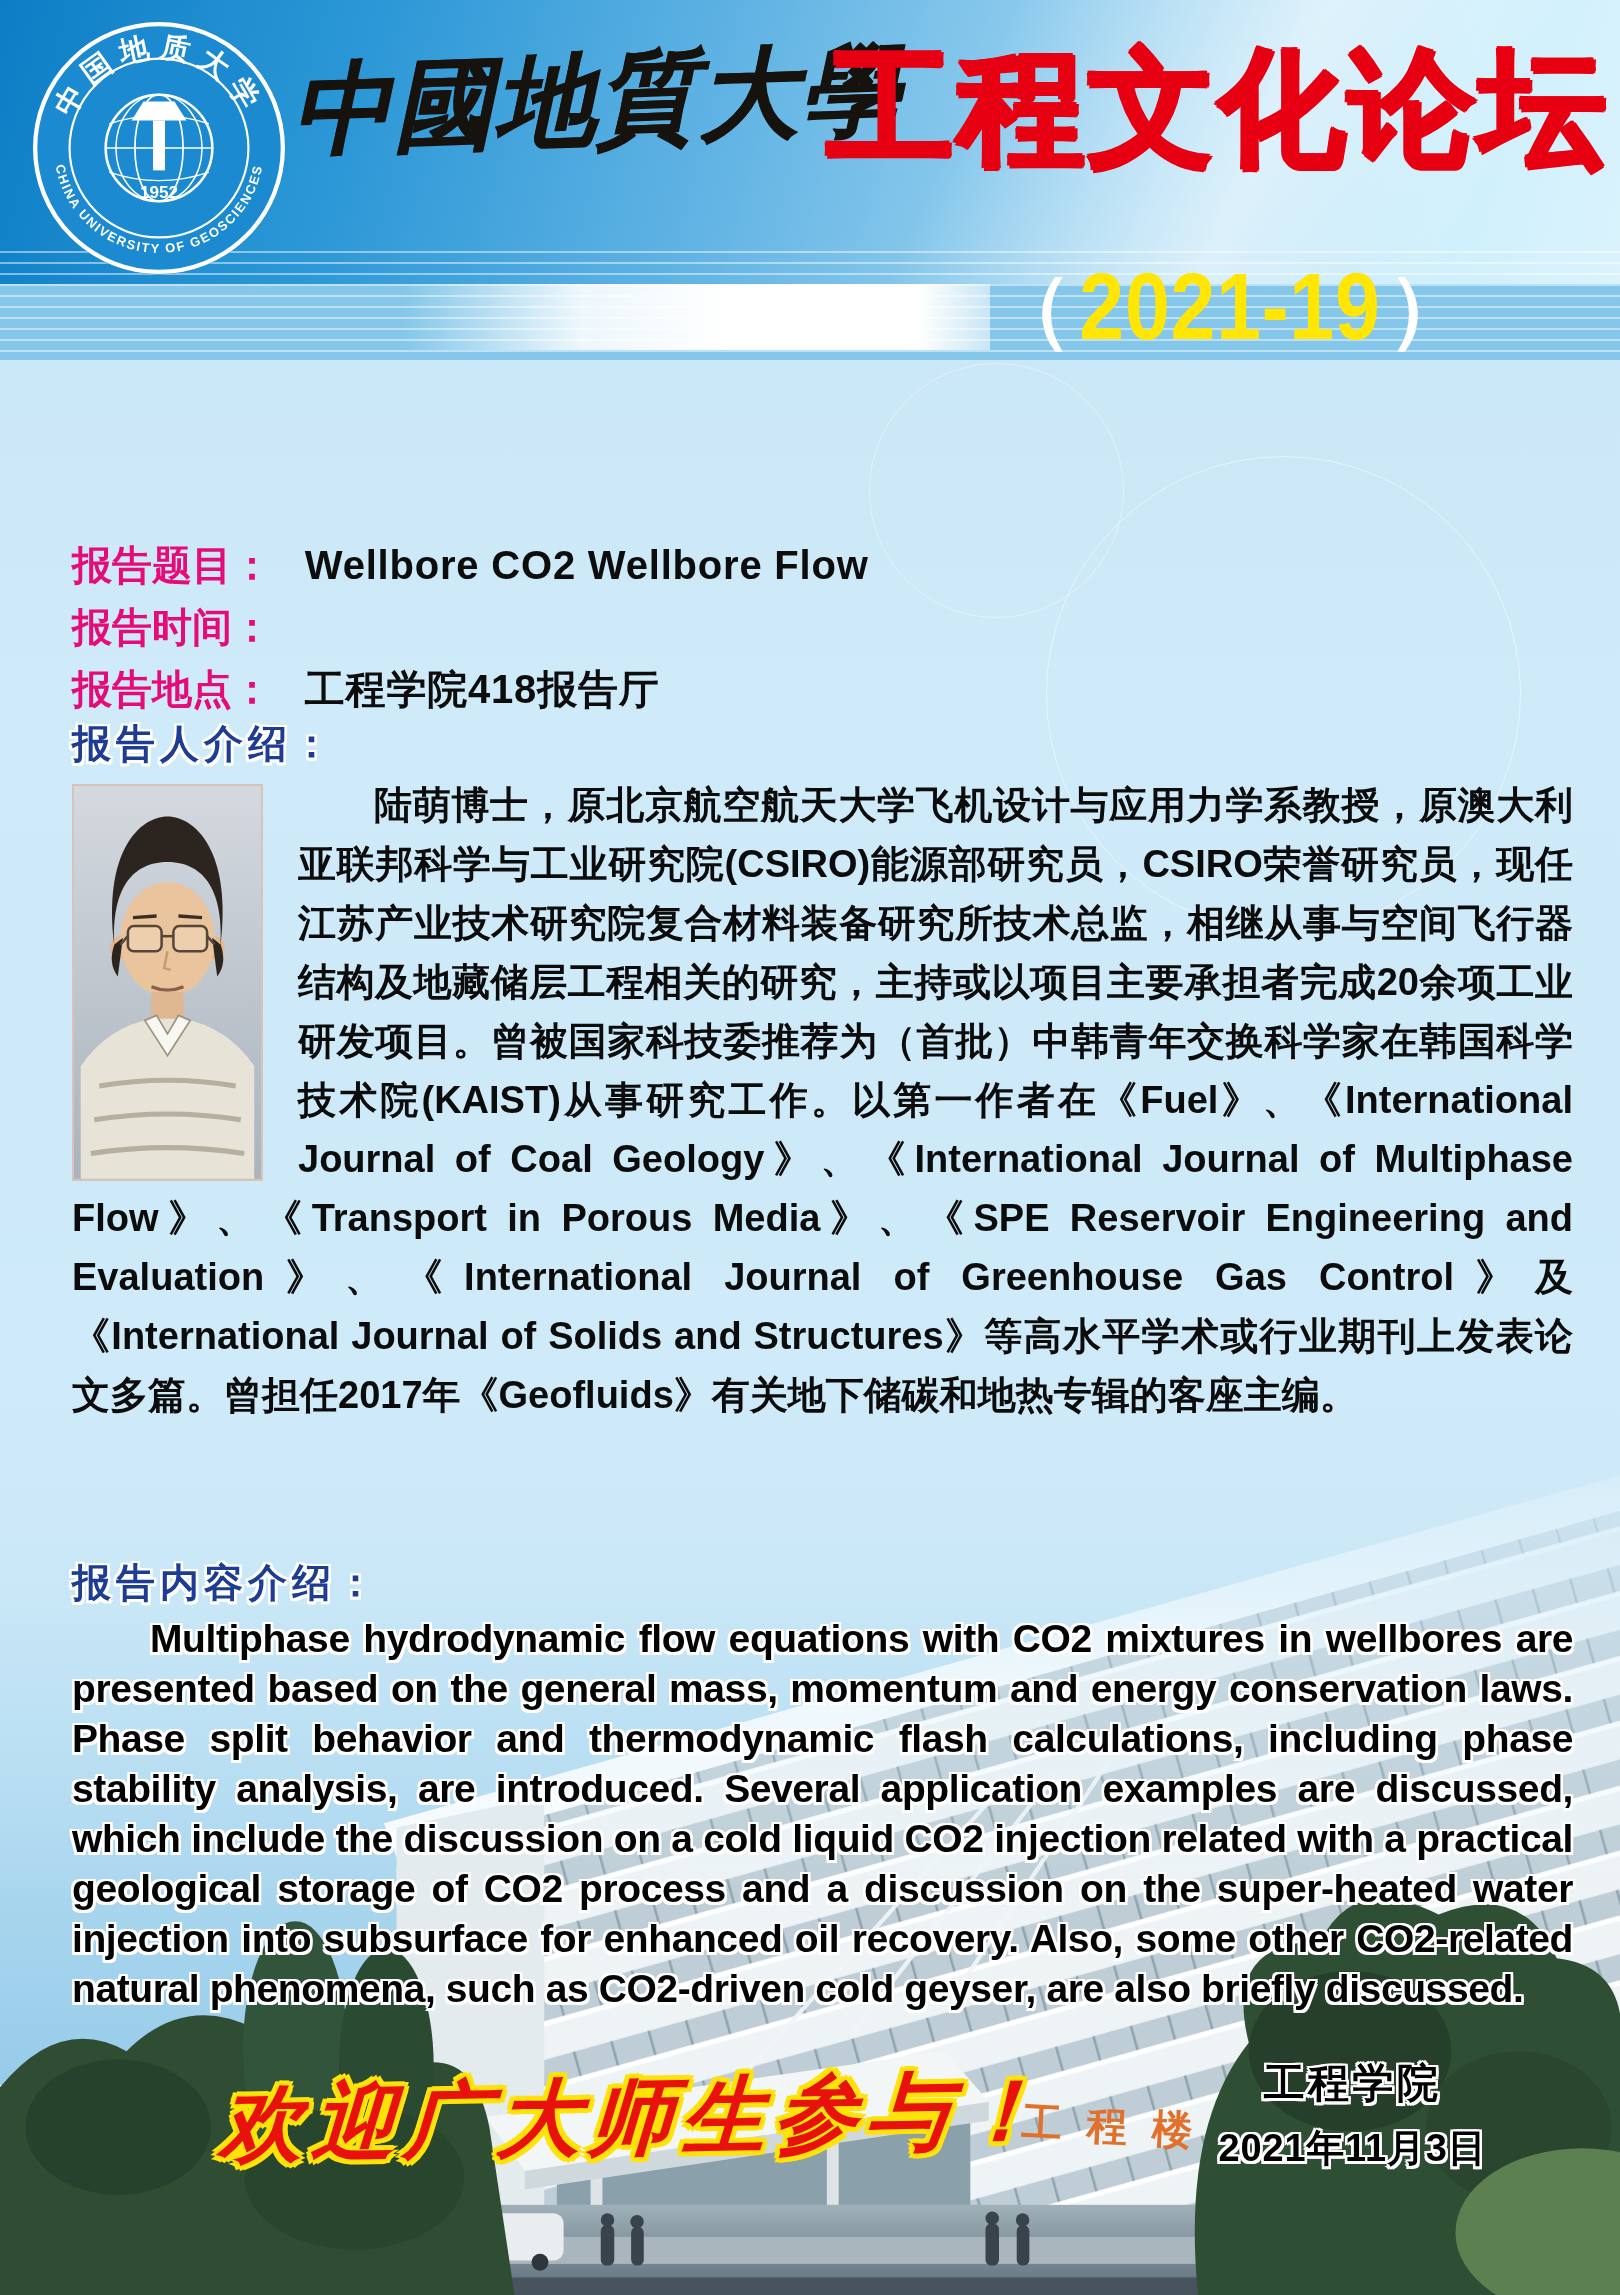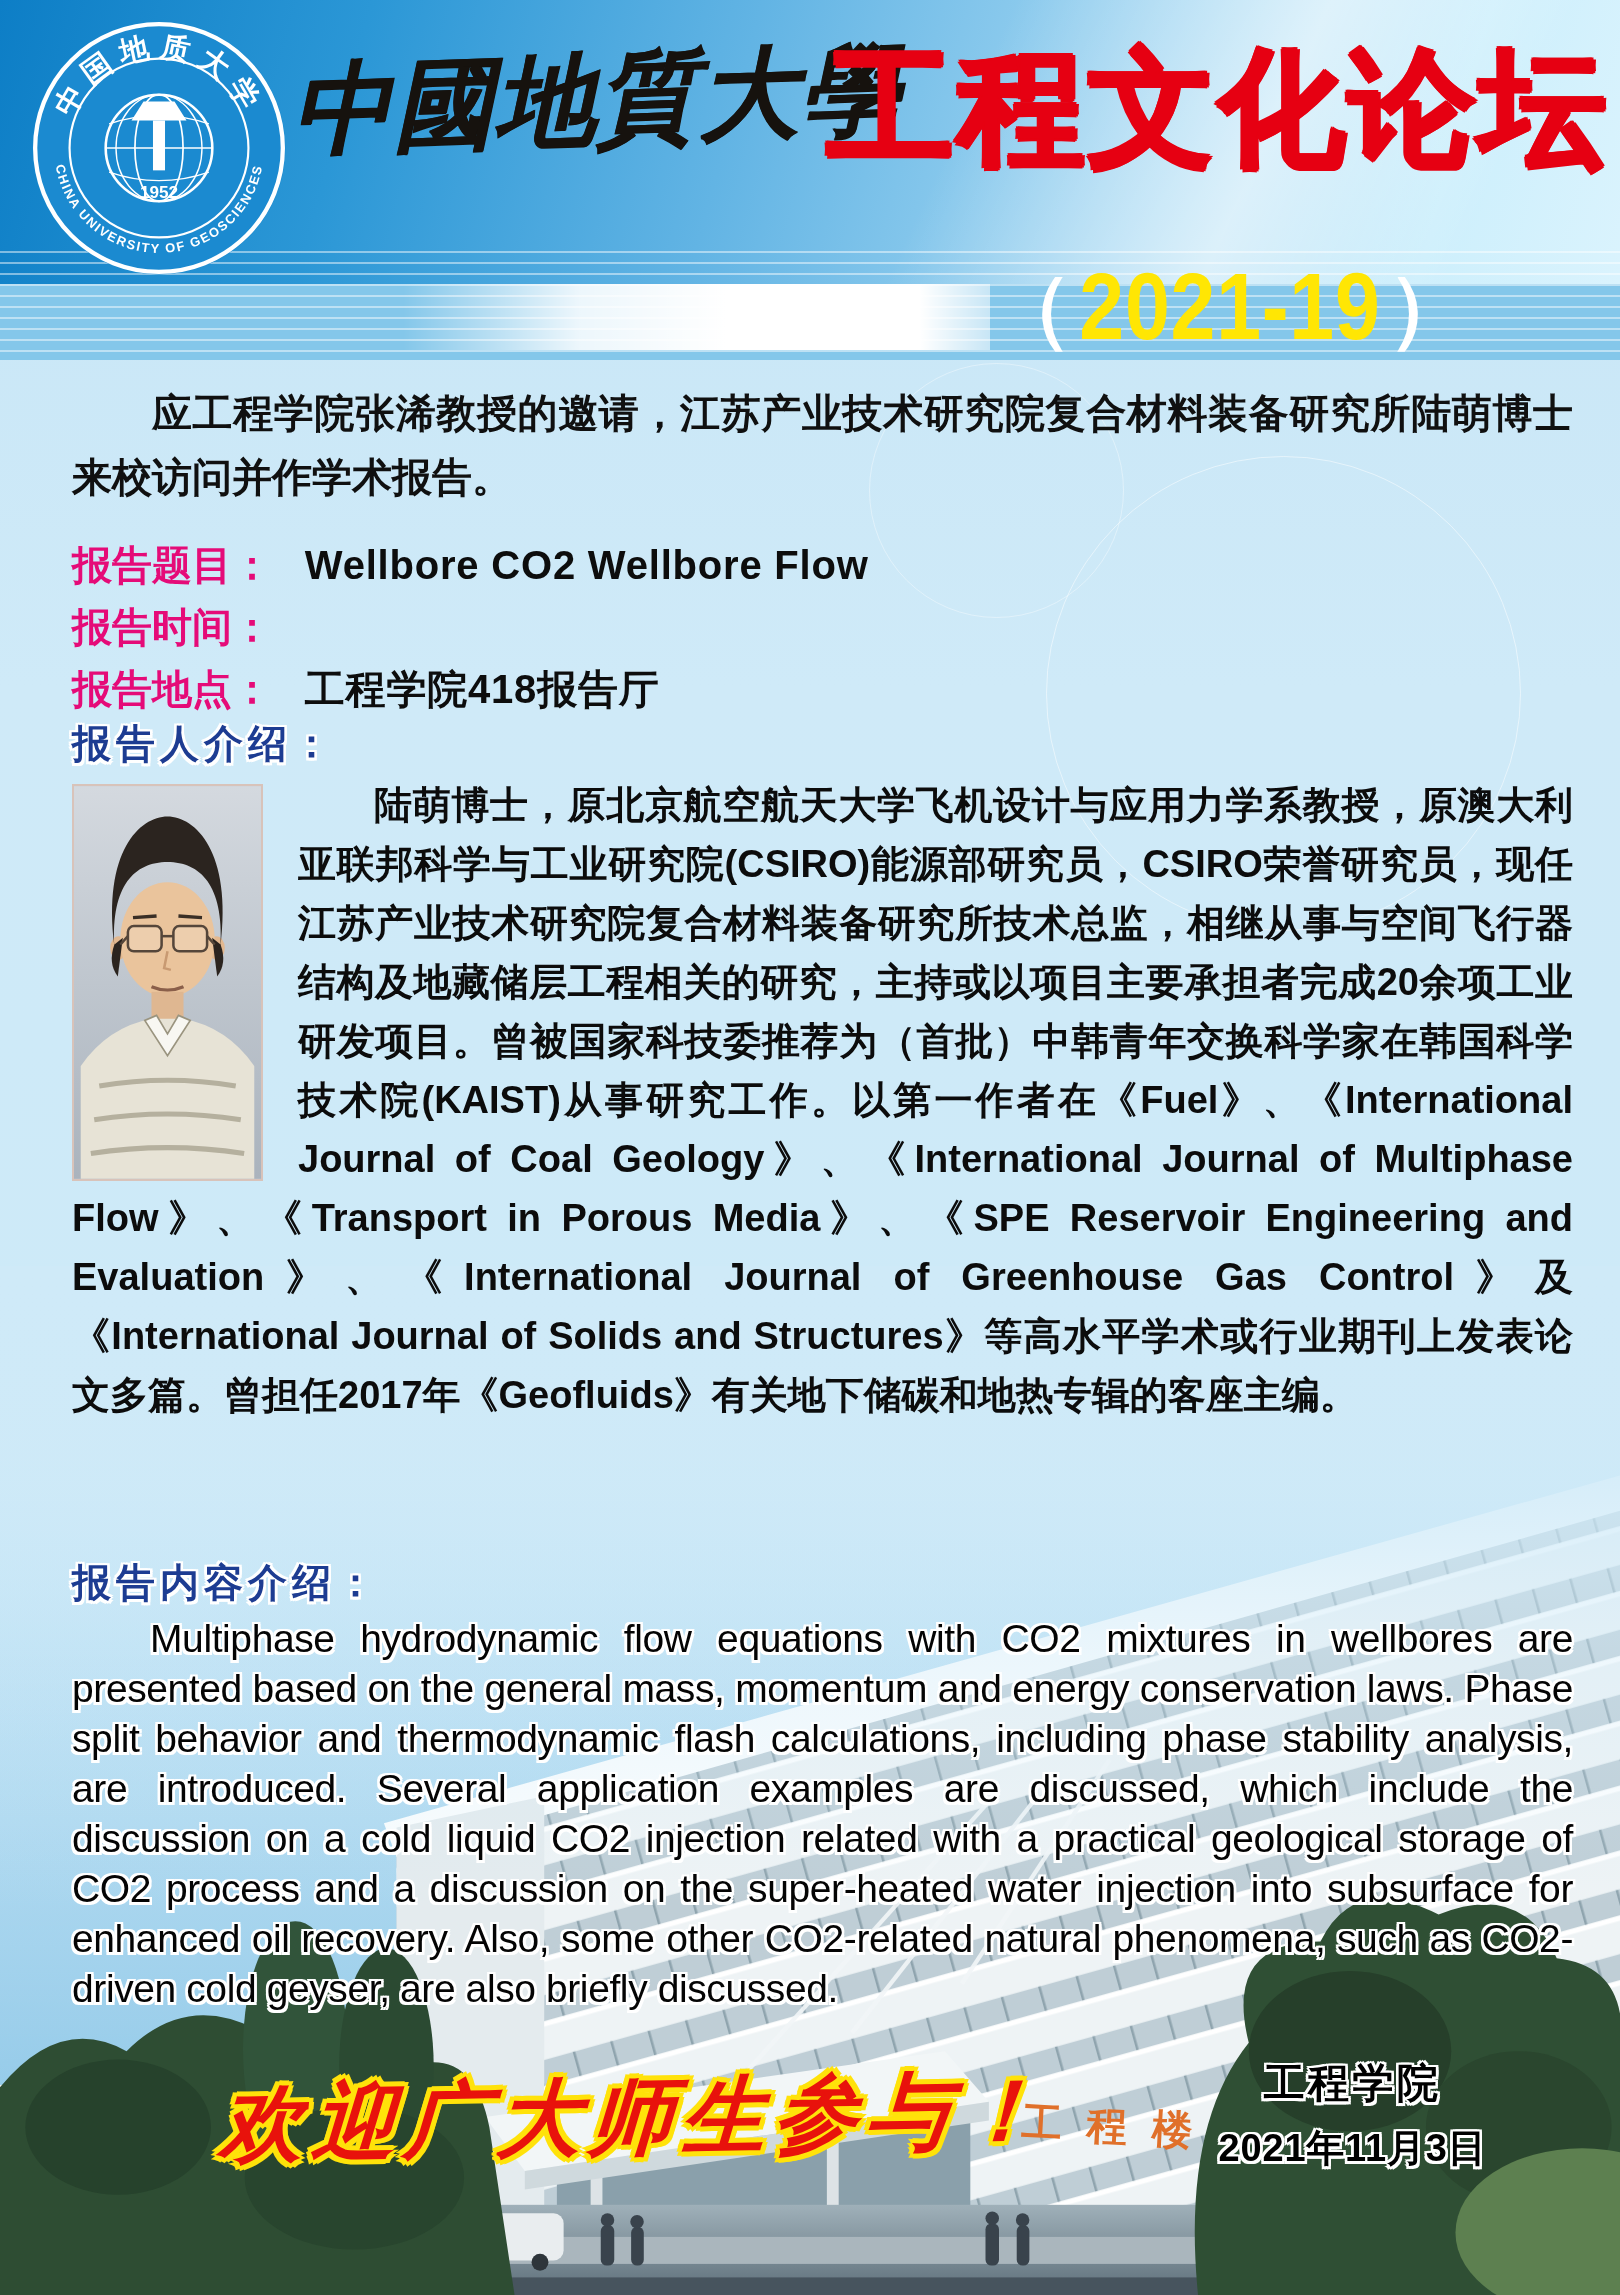--- a/index.html
+++ b/index.html
@@ -42,21 +42,21 @@
   .detail-value{color:#0d0d0d;white-space:nowrap;letter-spacing:0.8px;}
   .sec-heading{font-size:39px;font-weight:800;letter-spacing:5px;color:#1d3c92;
     text-shadow:-2.5px -2.5px 0 #fff,2.5px -2.5px 0 #fff,-2.5px 2.5px 0 #fff,2.5px 2.5px 0 #fff,0 -2.5px 0 #fff,0 2.5px 0 #fff,-2.5px 0 0 #fff,2.5px 0 0 #fff;margin:0;}
   .speaker-heading{left:72px;top:717px;}
   .content-heading{left:72px;top:1556px;text-align:center;}
   .bio-block{left:72px;top:776px;width:1501px;}
   .speaker-photo{float:left;width:187px;height:393px;margin:8.4px 35px 6.8px 0;
     border:2.5px solid #d8c3ba;box-sizing:content-box;background:#c6ccd4;}
   .bio-text{font-size:38px;font-weight:700;line-height:59px;color:#0c0c0c;
     text-align:justify;text-indent:2em;margin:0;}
-  .abstract{left:72px;top:1614px;width:1501px;font-size:39px;font-weight:400;line-height:50px;
+  .abstract{left:72px;top:1614px;width:1501px;font-size:39px;font-weight:700;line-height:50px;
     color:#040404;text-align:justify;text-indent:2em;margin:0;letter-spacing:-0.4px;
     text-shadow:-2.5px -2.5px 0 #fff,2.5px -2.5px 0 #fff,-2.5px 2.5px 0 #fff,2.5px 2.5px 0 #fff,0 -2.5px 0 #fff,0 2.5px 0 #fff,-2.5px 0 0 #fff,2.5px 0 0 #fff;}
   
   .welcome{position:absolute;left:142px;top:2061px;width:987px;z-index:6;text-align:center;
     font-weight:900;font-style:italic;font-size:84px;letter-spacing:8.4px;color:#e8120c;white-space:nowrap;
     transform:rotate(-1deg) skewX(-4deg);
     text-shadow:-4.2px -4.2px 0 #ffe20a,4.2px -4.2px 0 #ffe20a,-4.2px 4.2px 0 #ffe20a,4.2px 4.2px 0 #ffe20a,0 -5px 0 #ffe20a,0 5px 0 #ffe20a,-5px 0 0 #ffe20a,5px 0 0 #ffe20a;}
   .signature{position:absolute;left:1154px;top:2056px;width:397px;z-index:6;text-align:center;color:#000;
     font-weight:800;
     text-shadow:-2.5px -2.5px 0 #fff,2.5px -2.5px 0 #fff,-2.5px 2.5px 0 #fff,2.5px 2.5px 0 #fff,0 -2.5px 0 #fff,0 2.5px 0 #fff,-2.5px 0 0 #fff,2.5px 0 0 #fff;}
@@ -181,21 +181,20 @@
       <text x="150" y="208" font-size="20" font-weight="bold" fill="#ffffff" text-anchor="middle">1952</text>
     </svg>
   </div>
 
   <div class="calligraphy">中國地質大學</div>
   <div class="forum-title">工程文化论坛</div>
   <div class="issue">
     <span class="paren">（</span><span class="num">2021-19</span><span class="paren">）</span>
   </div>
 
-  <p class="content intro">应工程学院张浠教授的邀请，江苏产业技术研究院复合材料装备研究所陆萌博士来校访问并作学术报告。</p>
 
   <div class="content details">
     <div class="detail-row">
       <span class="detail-label">报告题目：</span>
       <span class="detail-value">Wellbore CO2 Wellbore Flow</span>
     </div>
     <div class="detail-row">
       <span class="detail-label">报告时间：</span>
     </div>
     <div class="detail-row">

